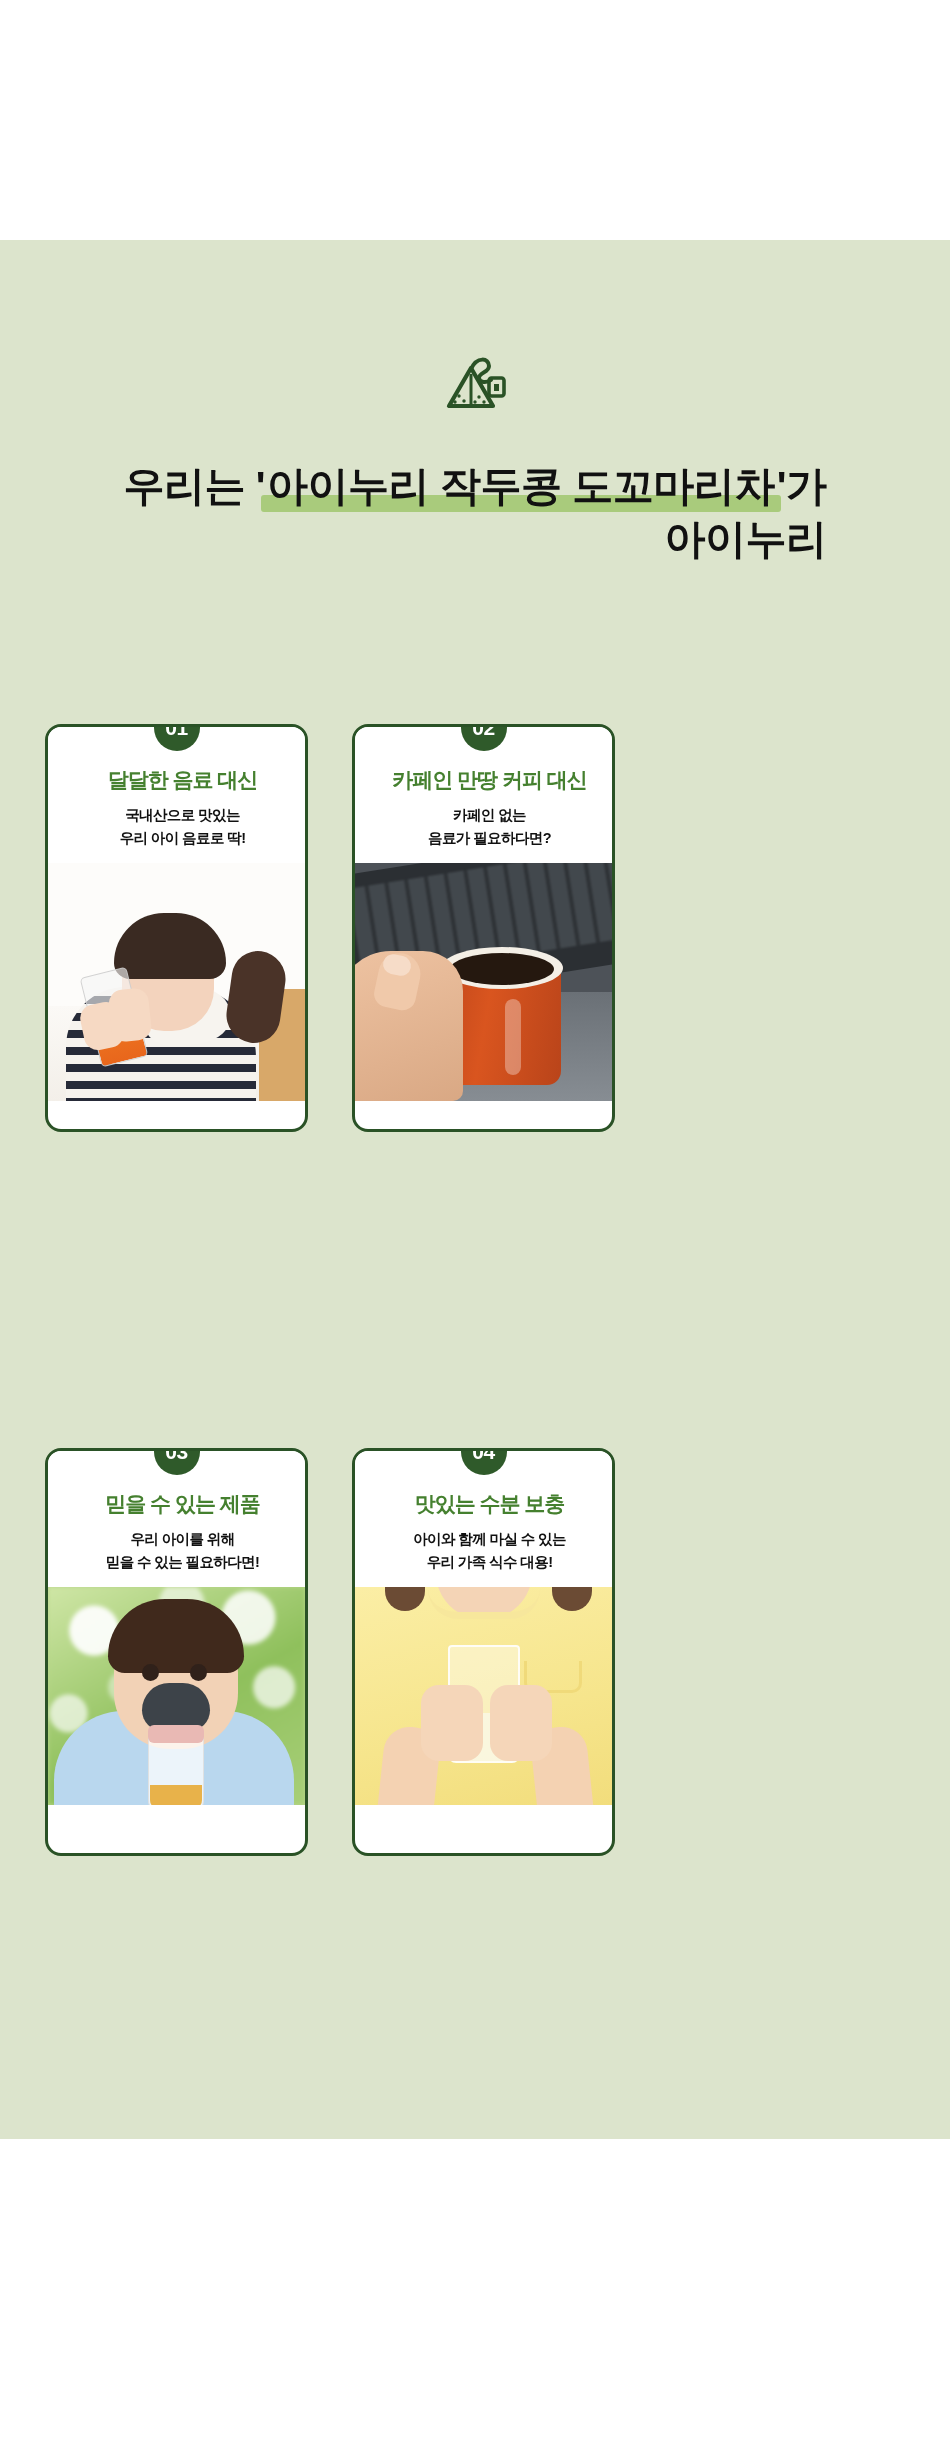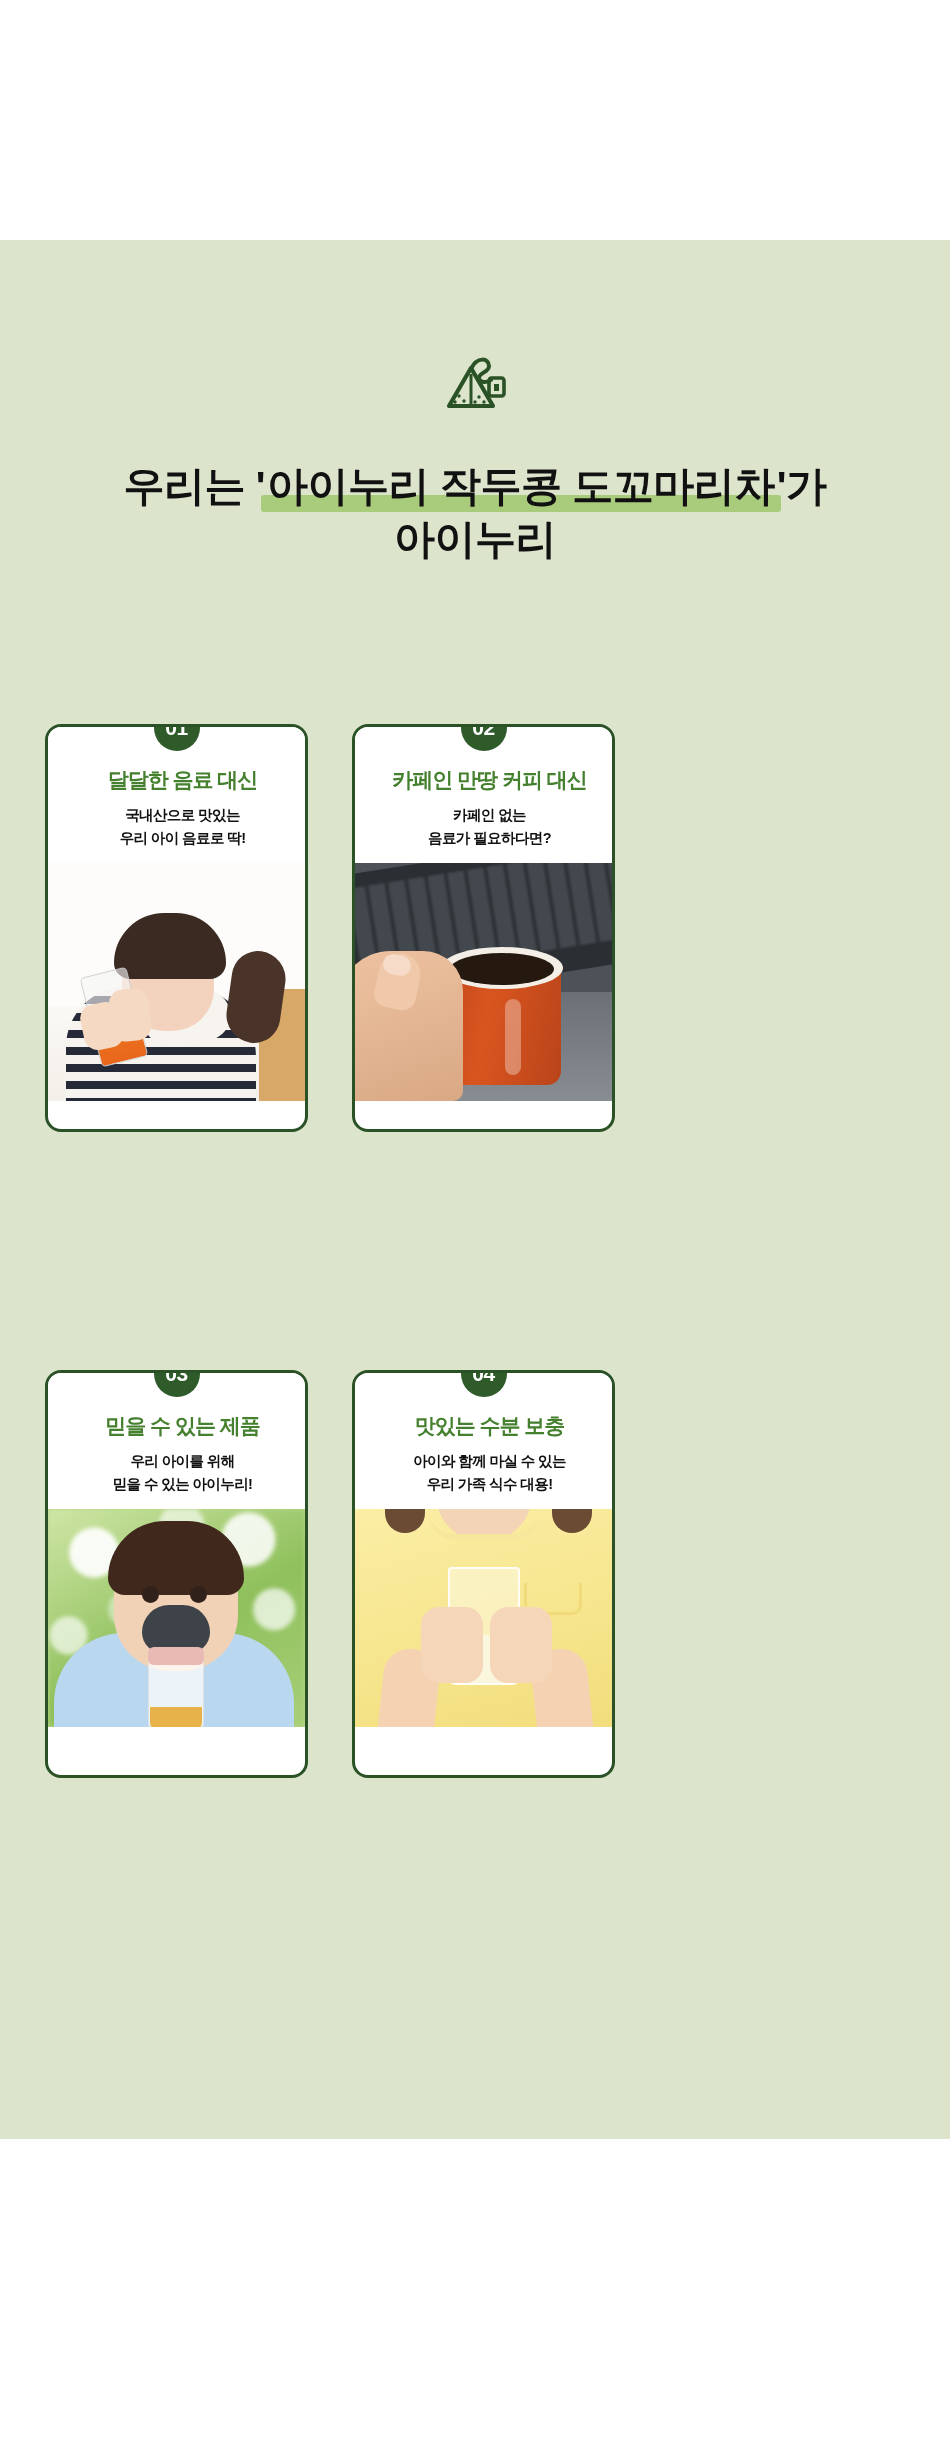--- a/index.html
+++ b/index.html
@@ -48,21 +48,21 @@
     position: relative;
     display: inline-block;
     font-size: 41px;
     font-weight: 700;
     line-height: 1.30;
     letter-spacing: -0.5px;
     color: #111111;
     text-align: center;
   }
 
-  .hl-line { display: block; white-space: nowrap; }
+  .hl-line { display: block; white-space: nowrap; text-align: right; }
 
   .hl-mark {
     position: relative;
     display: inline-block;
     z-index: 1;
     padding: 0 2px;
   }
   .hl-mark::before {
     content: "";
     position: absolute;
@@ -80,21 +80,21 @@
     position: absolute;
     left: 45px;
     top: 724px;
     width: 860px;
     display: grid;
     grid-template-columns: 263px 263px;
     column-gap: 44px;
     row-gap: 80px;
     justify-content: start;
   }
-  .cards.row2 { top: 1370px; }
+  .cards.row2 { top: 1448px; }
 
   .card {
     position: relative;
     width: 263px;
     height: 408px;
     background: #ffffff;
     border: 3px solid #2a5226;
     border-radius: 16px;
     overflow: hidden;
   }
@@ -451,21 +451,21 @@
   </div>
 
   <div class="cards row2">
 
     <div class="card tall-text">
       <div class="badge">03</div>
       <div class="card-text">
         <div class="card-title">믿을 수 있는 제품</div>
         <div class="card-sub">
           <div>우리 아이를 위해</div>
-          <div>믿을 수 있는 아이누리!</div>
+          <div>믿을 수 있는 필요하다면!</div>
         </div>
       </div>
       <div class="card-photo ph-toddler">
         <div class="bokeh"></div>
         <div class="shirt"></div>
         <div class="head"></div>
         <div class="hair"></div>
         <div class="eye-l"></div>
         <div class="eye-r"></div>
         <div class="nose-cap"></div>

